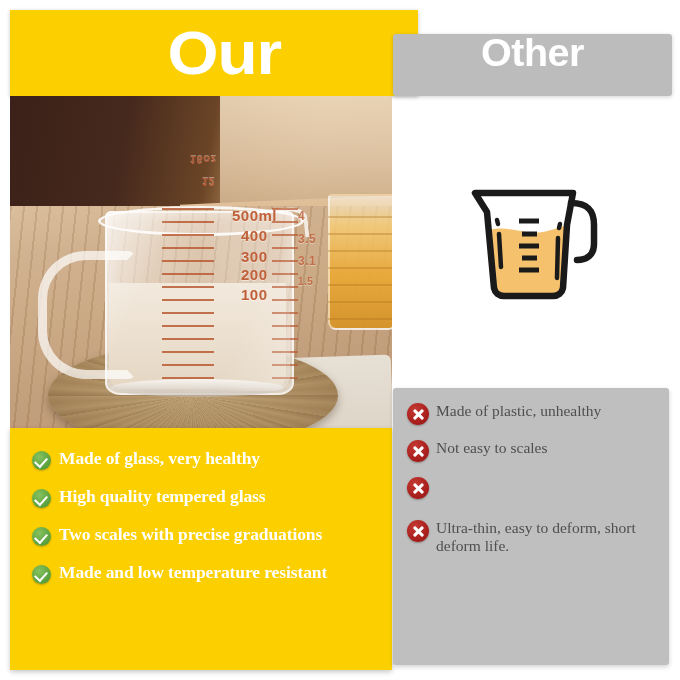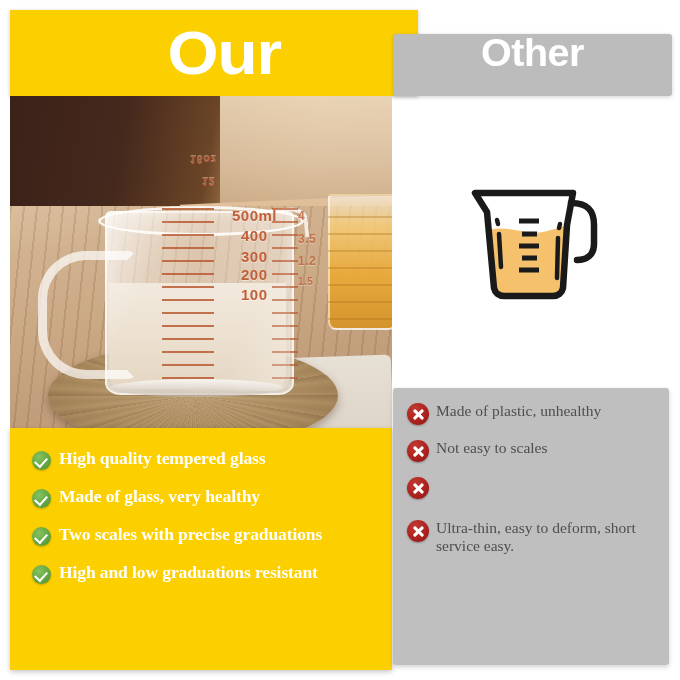--- a/index.html
+++ b/index.html
@@ -325,46 +325,46 @@
     <div class="ph-scale-label" style="left:231px;top:131px;font-size:15px;">400</div>
     <div class="ph-scale-label" style="left:231px;top:152px;font-size:15px;">300</div>
     <div class="ph-scale-label" style="left:231px;top:170px;font-size:15px;">200</div>
     <div class="ph-scale-label" style="left:231px;top:190px;font-size:15px;">100</div>
 
     <div class="ph-ticks" style="left:262px;top:112px;width:26px;height:180px;opacity:.85;"></div>
     <div class="ph-scale-label" style="left:180px;top:58px;font-size:11px;transform:scaleY(-1);opacity:.85;">16oz</div>
     <div class="ph-scale-label" style="left:192px;top:80px;font-size:11px;transform:scaleY(-1);opacity:.85;">12</div>
     <div class="ph-scale-label" style="left:288px;top:113px;font-size:12px;opacity:.8;">4</div>
     <div class="ph-scale-label" style="left:288px;top:136px;font-size:12px;opacity:.8;">3.5</div>
-    <div class="ph-scale-label" style="left:288px;top:158px;font-size:12px;opacity:.8;">1.2</div>
+    <div class="ph-scale-label" style="left:288px;top:158px;font-size:12px;opacity:.8;">3.1</div>
     <div class="ph-scale-label" style="left:288px;top:180px;font-size:10px;opacity:.8;">1.5</div>
 
     <div class="ph-glare"></div>
   </div>
 
   <div class="our-list-panel">
+
+    <div class="pro-row">
+      <span class="check-badge"></span>
+      <span class="pro-text">Made of glass, very healthy</span>
+    </div>
 
     <div class="pro-row">
       <span class="check-badge"></span>
       <span class="pro-text">High quality tempered glass</span>
     </div>
 
     <div class="pro-row">
       <span class="check-badge"></span>
-      <span class="pro-text">Made of glass, very healthy</span>
+      <span class="pro-text">Two scales with precise graduations</span>
     </div>
 
     <div class="pro-row">
       <span class="check-badge"></span>
-      <span class="pro-text">Two scales with precise graduations</span>
-    </div>
-
-    <div class="pro-row">
-      <span class="check-badge"></span>
-      <span class="pro-text">High and low graduations resistant</span>
+      <span class="pro-text">Made and low temperature resistant</span>
     </div>
 
   </div>
 
   <div class="other-header">
     <span class="other-header-text">Other</span>
   </div>
 
   <div class="other-icon-wrap">
     <svg viewBox="0 0 145 145" width="145" height="145" aria-hidden="true">
@@ -405,18 +405,18 @@
       <span class="x-badge"></span>
       <span class="con-text">Not easy to scales</span>
     </div>
 
     <div class="con-row" style="margin-bottom:20px;">
       <span class="x-badge"></span>
     </div>
 
     <div class="con-row">
       <span class="x-badge"></span>
-      <span class="con-text">Ultra-thin, easy to deform, short service easy.</span>
+      <span class="con-text">Ultra-thin, easy to deform, short deform life.</span>
     </div>
 
   </div>
 
 </div>
 
 </body></html>

